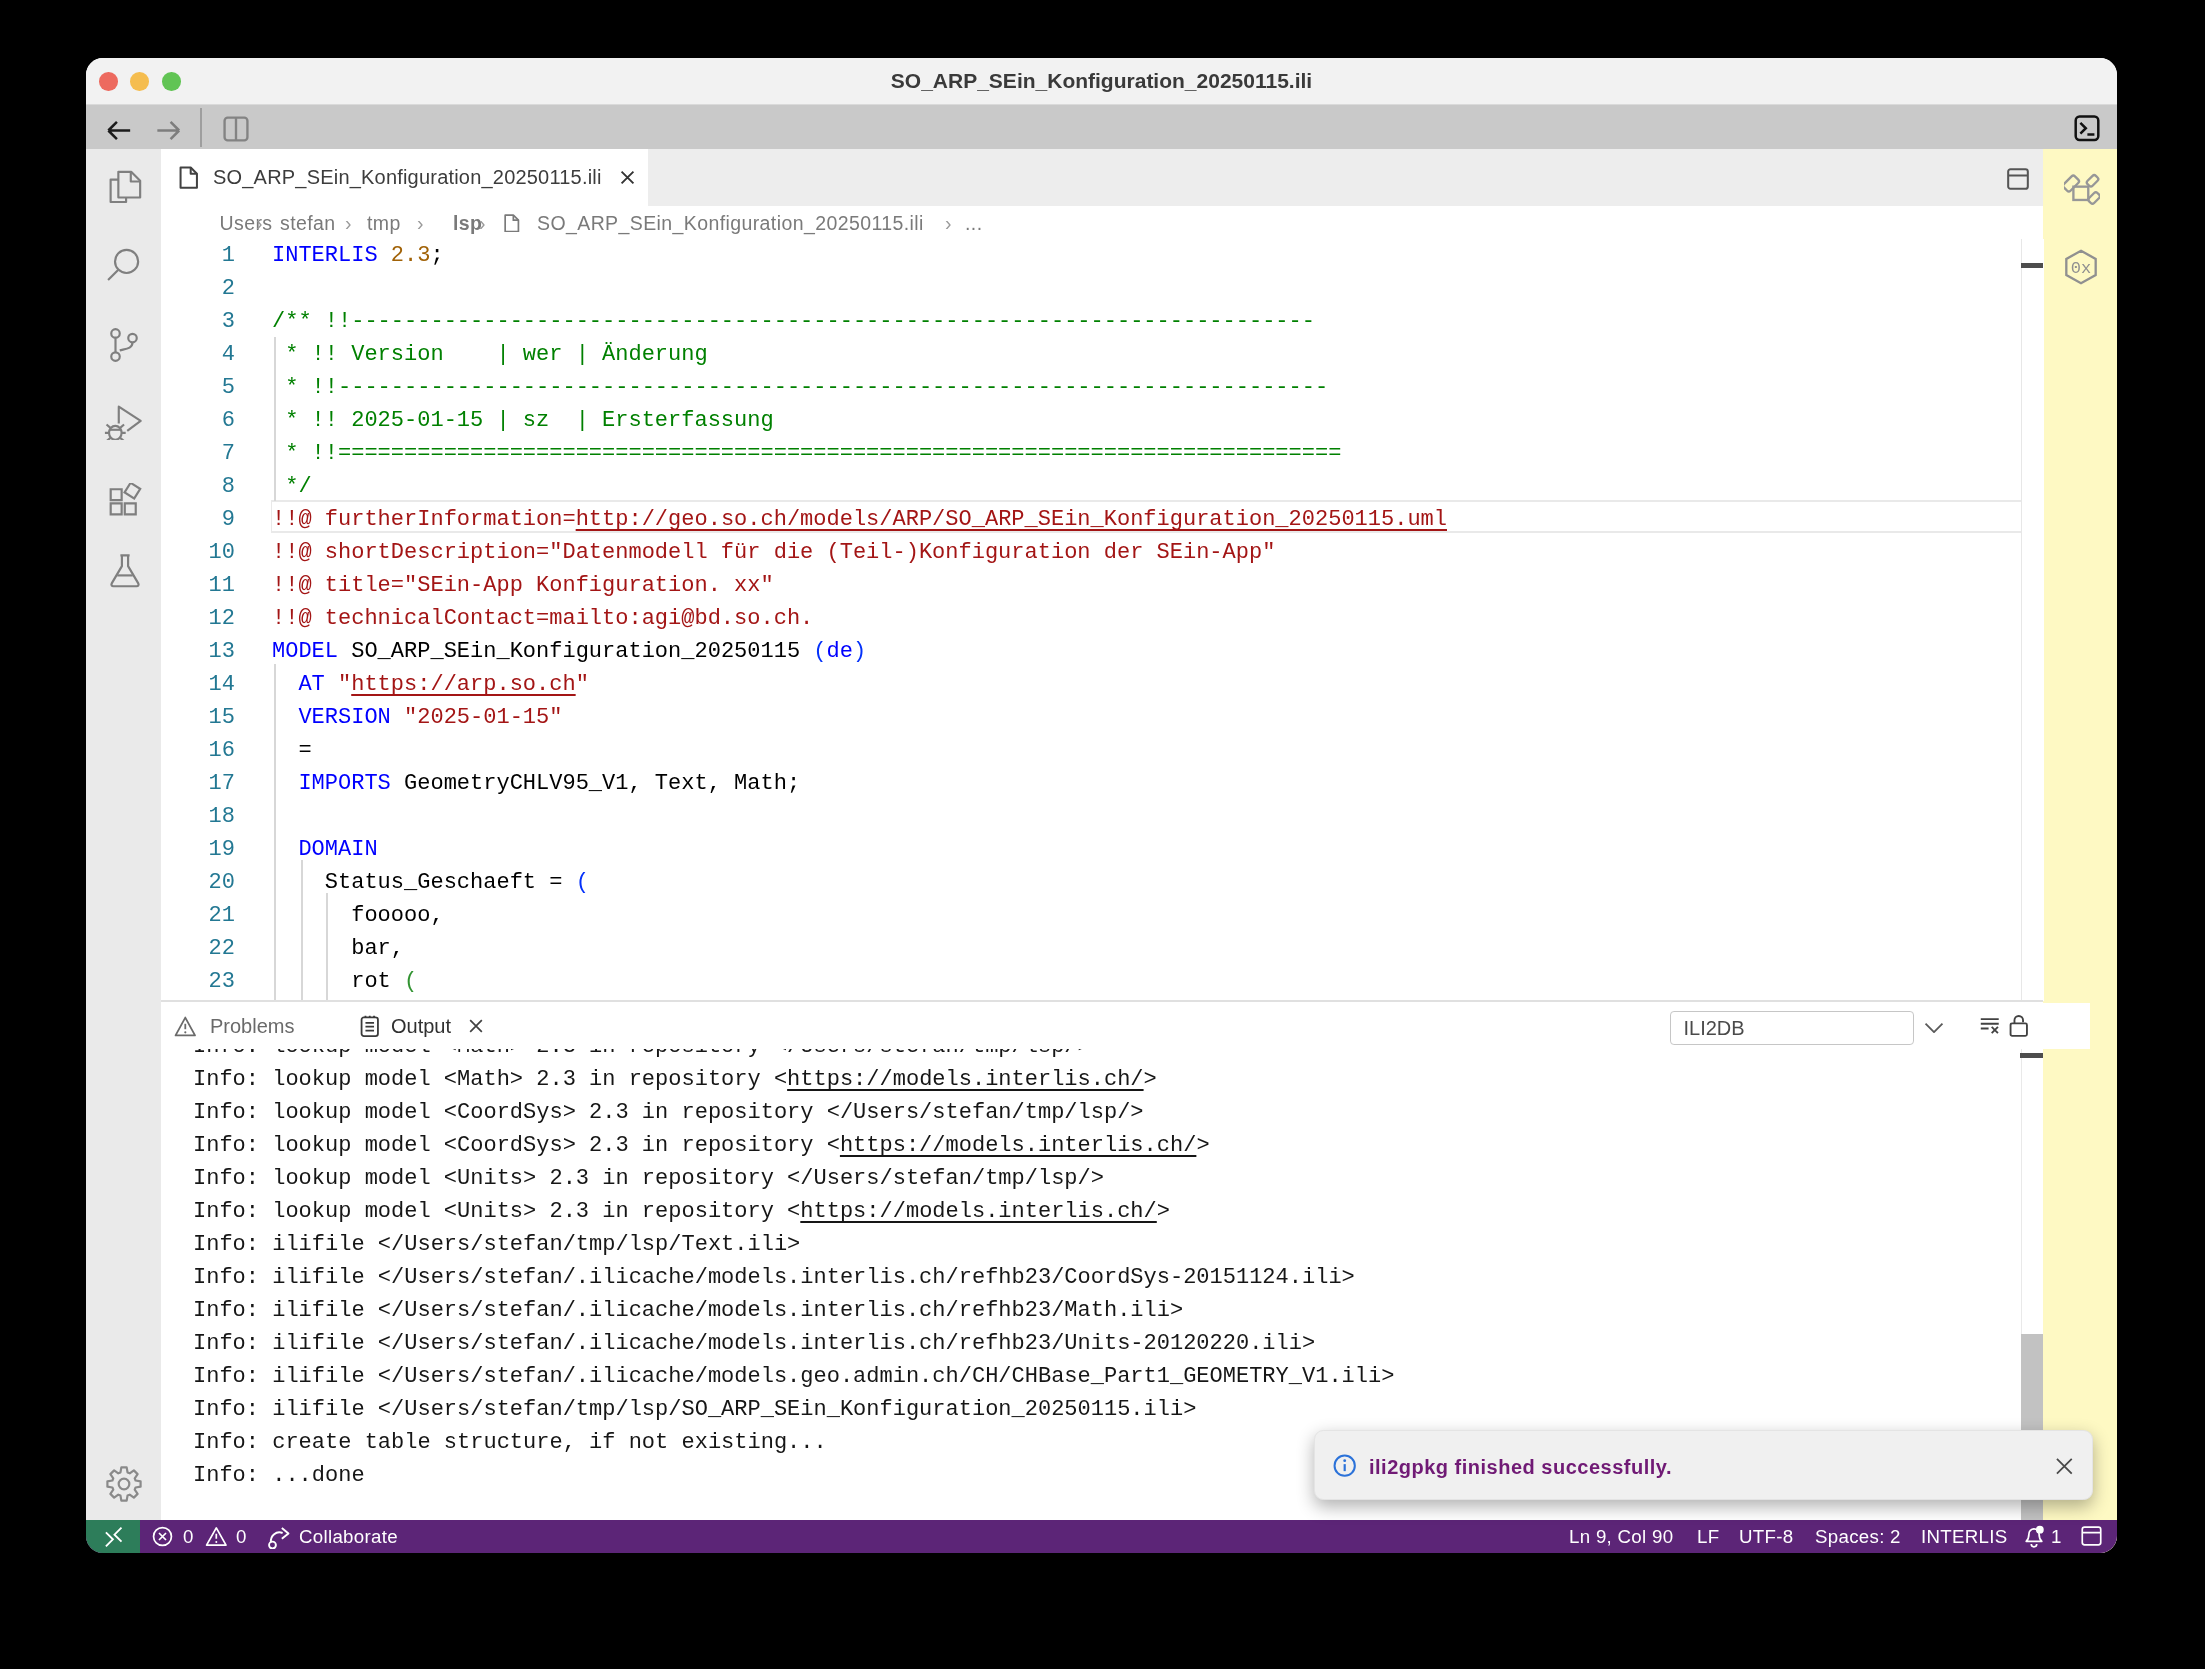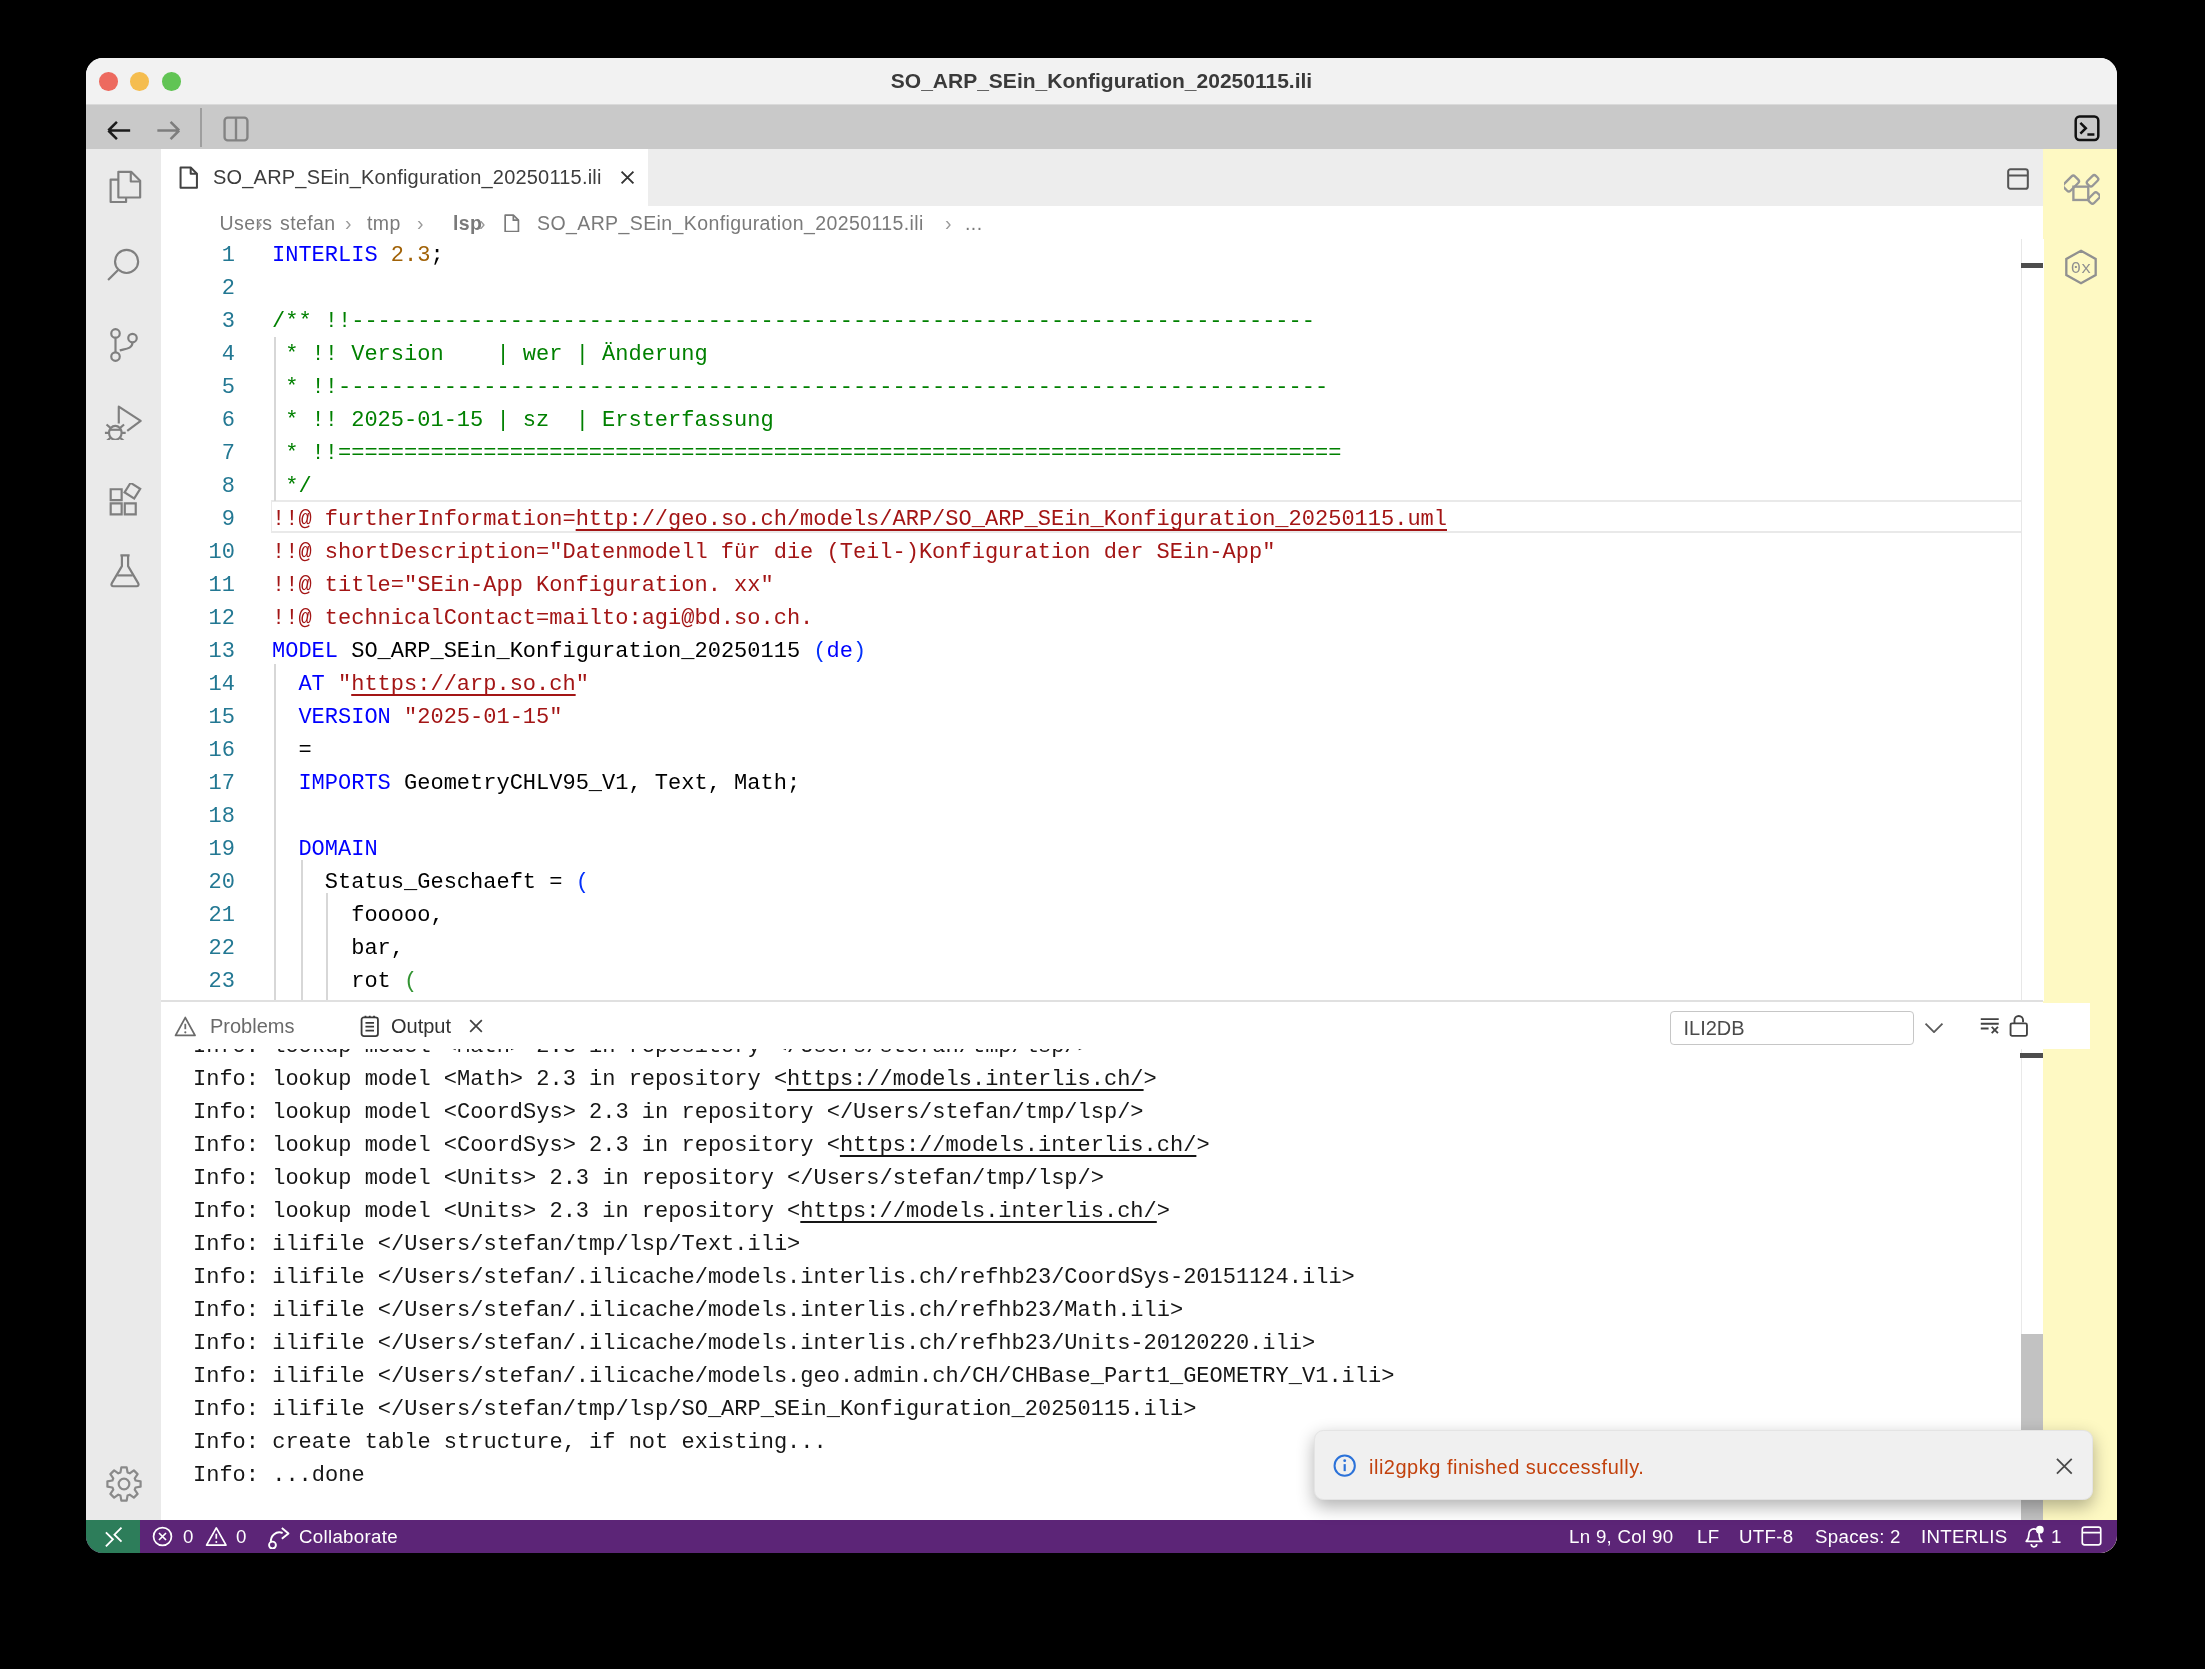--- a/index.html
+++ b/index.html
@@ -341,20 +341,20 @@
       <path d="M1.5 8.5 H25.5" stroke="#fff" stroke-width="2.2"></path>
     </svg>
   </div>
 
   <div class="abs" id="toast">
     <svg class="abs" style="left:18px;top:23.4px;" width="23.4" height="23.4" viewBox="0 0 30 30">
       <circle cx="15" cy="15" r="13" stroke="#2b72d9" stroke-width="2.6" fill="none"></circle>
       <path d="M15 13 V22" stroke="#2b72d9" stroke-width="2.8"></path>
       <circle cx="15" cy="8.5" r="1.8" fill="#2b72d9"></circle>
     </svg>
-    <span class="abs" style="left:54px;top:0;height:70px;line-height:72px;font-size:20px;letter-spacing:0.5px;color:#c2410c;">ili2gpkg finished successfully.</span>
+    <span class="abs" style="left:54px;top:0;height:70px;line-height:72px;font-size:20px;letter-spacing:0.5px;color:#701a75;font-weight:bold;">ili2gpkg finished successfully.</span>
     <svg class="abs" style="left:740px;top:26px;" width="18.7" height="18.7" viewBox="0 0 24 24">
       <path d="M2.5 2.5 L21.5 21.5 M21.5 2.5 L2.5 21.5" stroke="#4a4a4a" stroke-width="2.3"></path>
     </svg>
   </div>
  </div>
 </div>
 
 
 </body></html>

